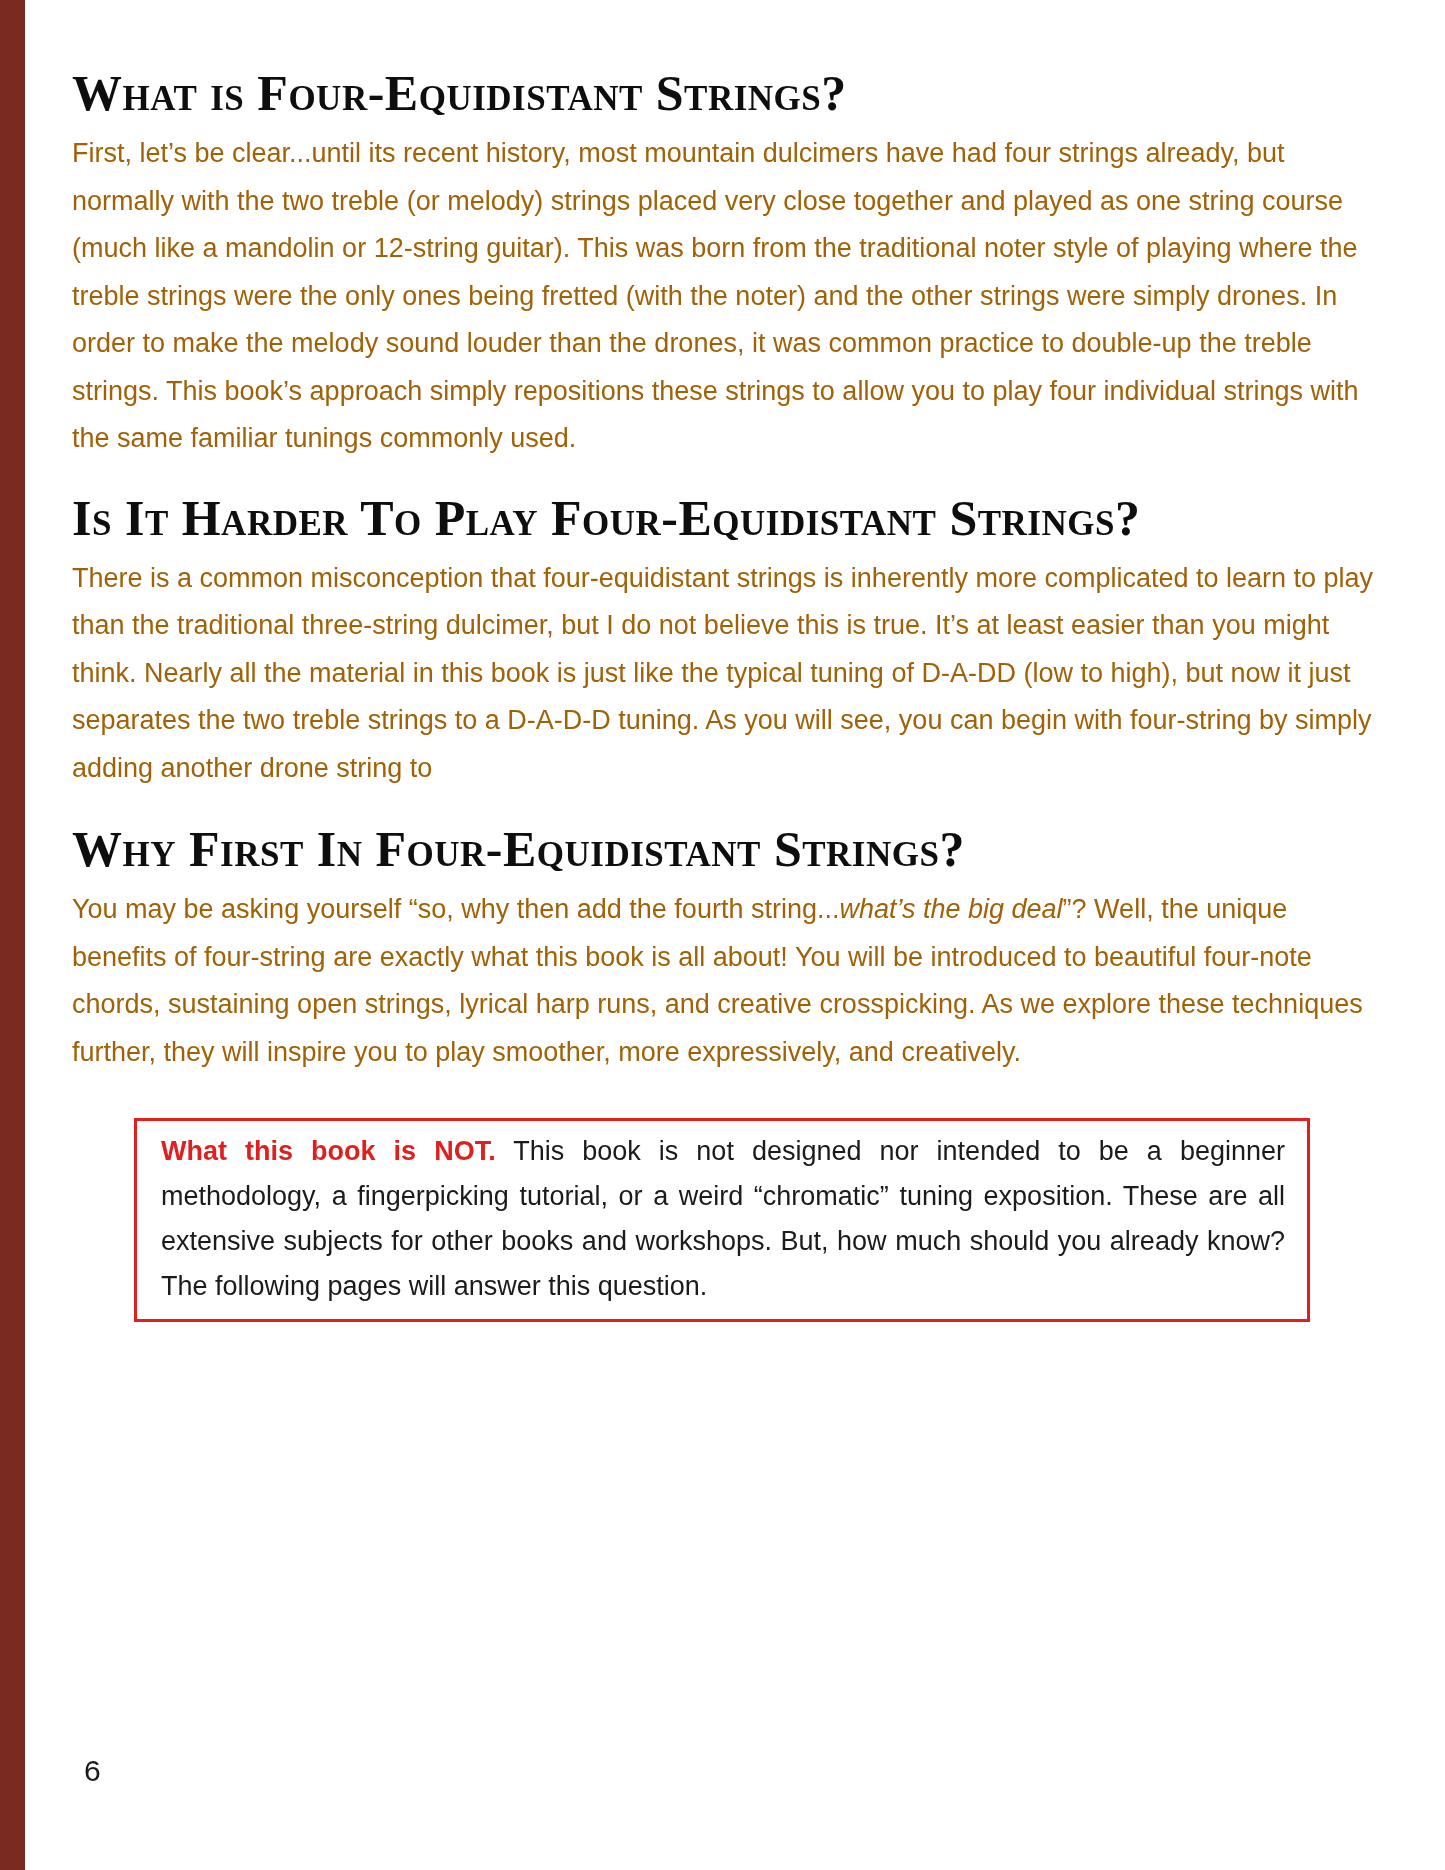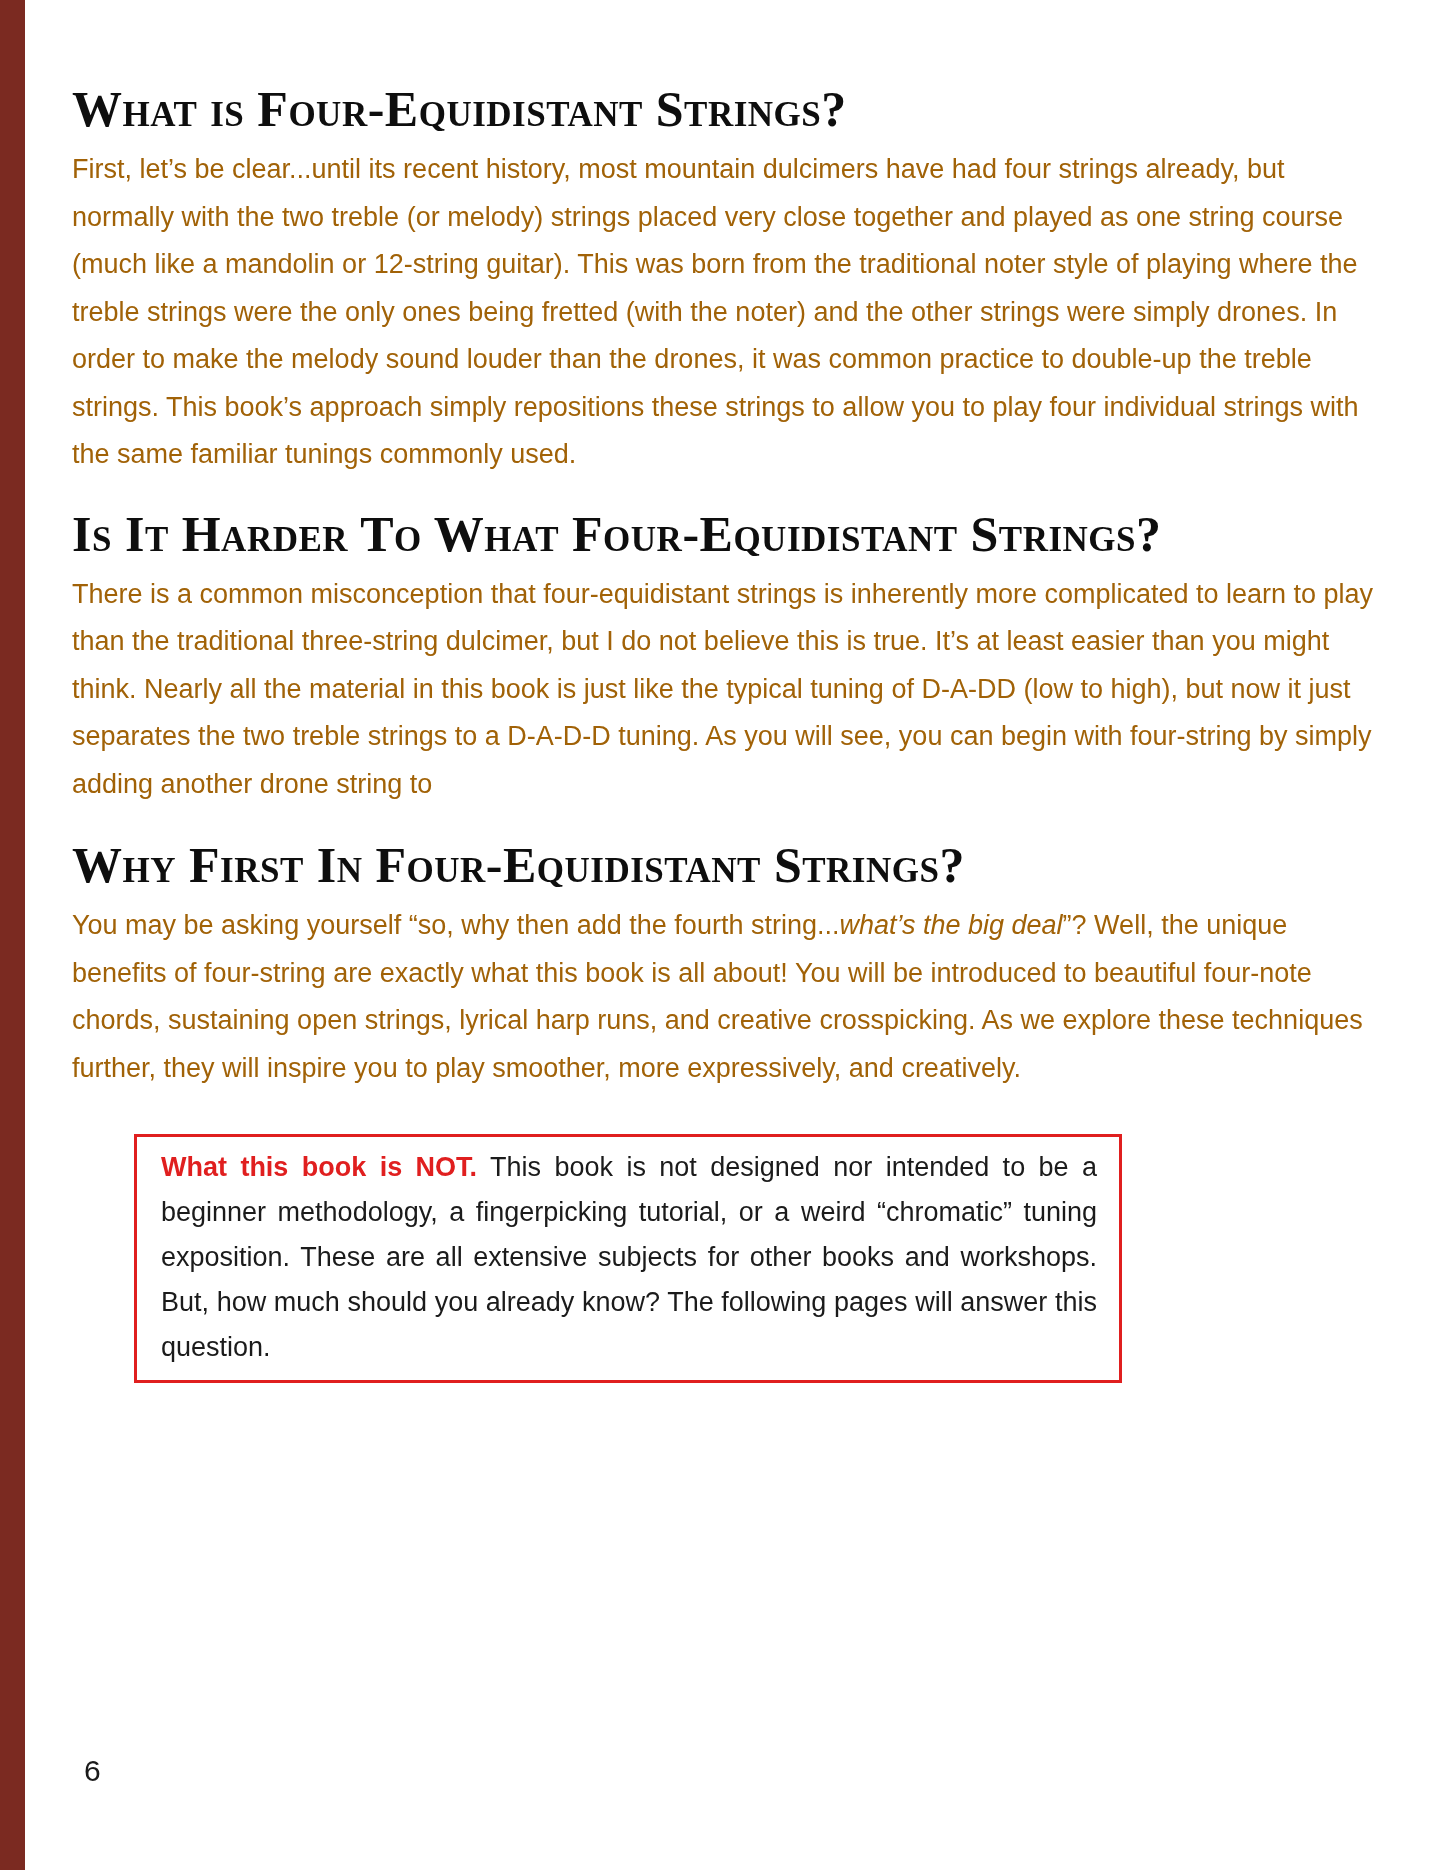--- a/index.html
+++ b/index.html
@@ -14,21 +14,21 @@
   }
   .accent-bar {
     position: absolute;
     left: 0; top: 0;
     width: 25px; height: 1870px;
     background: #7b2a21;
   }
   .content {
     position: absolute;
     left: 72px;
-    top: 84px;
+    top: 68px;
     width: 1308px;
   }
   .section-heading {
     font-family: "Liberation Serif", serif;
     font-variant: small-caps;
     font-weight: bold;
     font-size: 50px;
     line-height: 1.0;
     letter-spacing: 0.5px;
     color: #0e0e0e;
@@ -41,21 +41,21 @@
     margin: 0 0 30px 0;
     text-align: left;
     color: #a16207;
   }
   .sec-gap-1 { margin-top: 30px; }
   .sec-gap-2 { margin-top: 32px; }
   .italic-run { font-style: italic; text-align: right; }
   .callout-box {
     box-sizing: border-box;
     margin: 42px 0 0 62px;
-    width: 988px;
+    width: 1176px;
     border: 3px solid #e01f1f;
     padding: 8px 22px 10px 24px;
     font-size: 27px;
     line-height: 45px;
     text-align: justify;
     color: #1b1b1b;
   }
   .callout-lead {
     color: #e01f1f;
     font-weight: bold;
@@ -76,21 +76,21 @@
   <div class="accent-bar" style="background: rgb(123, 42, 33);"></div>
 
   <div class="content">
 
     <div class="section">
       <h1 class="section-heading">What is Four-Equidistant Strings?</h1>
       <p class="body-para">First, let’s be clear...until its recent history, most mountain dulcimers have had four strings already, but normally with the two treble (or melody) strings placed very close together and played as one string course (much like a mandolin or 12-string guitar). This was born from the traditional noter style of playing where the treble strings were the only ones being fretted (with the noter) and the other strings were simply drones. In order to make the melody sound louder than the drones, it was common practice to double-up the treble strings. This book’s approach simply repositions these strings to allow you to play four individual strings with the same familiar tunings commonly used.</p>
     </div>
 
     <div class="section sec-gap-1">
-      <h1 class="section-heading">Is It Harder To What Four-Equidistant Strings?</h1>
+      <h1 class="section-heading">Is It Harder To Play Four-Equidistant Strings?</h1>
       <p class="body-para">There is a common misconception that four-equidistant strings is inherently more complicated to learn to play than the traditional three-string dulcimer, but I do not believe this is true. It’s at least easier than you might think. Nearly all the material in this book is just like the typical tuning of D-A-DD (low to high), but now it just separates the two treble strings to a D-A-D-D tuning. As you will see, you can begin with four-string by simply adding another drone string to</p>
     </div>
 
     <div class="section sec-gap-2">
       <h1 class="section-heading">Why First In Four-Equidistant Strings?</h1>
       <p class="body-para"><span>You may be asking yourself “so, why then add the fourth string...</span><span class="italic-run">what’s the big deal</span><span>”? Well, the unique benefits of four-string are exactly what this book is all about! You will be introduced to beautiful four-note chords, sustaining open strings, lyrical harp runs, and creative crosspicking. As we explore these techniques further, they will inspire you to play smoother, more expressively, and creatively.</span></p>
     </div>
 
     <div class="callout-box" style="border-color: rgb(224, 31, 31);"><span class="callout-lead" style="color: rgb(224, 31, 31);">What this book is NOT.</span><span> This book is not designed nor intended to be a beginner methodology, a fingerpicking tutorial, or a weird “chromatic” tuning exposition. These are all extensive subjects for other books and workshops. But, how much should you already know? The following pages will answer this question.</span></div>
 

